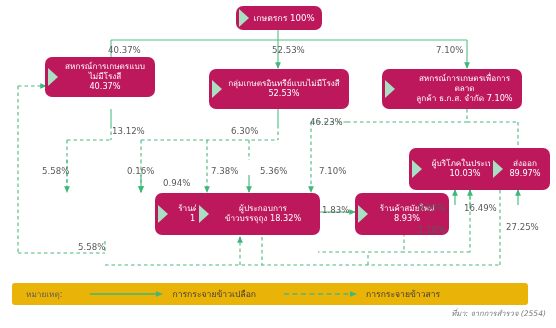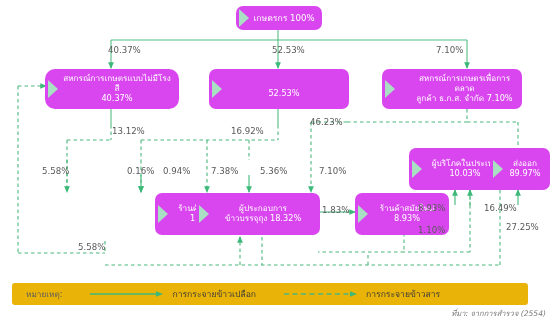--- a/index.html
+++ b/index.html
@@ -7,21 +7,21 @@
     width:556px;height:328px;position:relative;overflow:hidden;
     font-family:"DejaVu Sans","Liberation Sans",sans-serif;
     color:#444;
   }
   #stage{position:absolute;left:0;top:0;width:556px;height:328px;}
   
   #wires{position:absolute;left:0;top:0;width:556px;height:328px;}
 
   .node{
     position:absolute;
-    background:#d946ef;
+    background:#be185d;
     border-radius:7px;
     color:#ffffff;
     display:flex;align-items:center;justify-content:center;
     text-align:center;
     box-sizing:border-box;
     padding:3px 6px 3px 16px;
     line-height:1.18;
     z-index:5;
   }
   .node .txt{display:block;width:100%;}
@@ -133,30 +133,30 @@
       <path d="M500,265 L500,190"></path>
       <path d="M500,190 L500,175" marker-end="url(#ah)"></path>
       <path d="M368,265 L368,252"></path>
     </g>
   </svg>
 
   <div class="node md" style="left:236px;top:6px;width:86px;height:24px;">
     <span class="txt">เกษตรกร 100%</span>
   </div>
 
-  <div class="node sm" style="left:45px;top:69px;width:134px;height:40px;border-radius:10px;">
+  <div class="node sm" style="left:45px;top:57px;width:110px;height:40px;">
     <span class="txt">
       <span>สหกรณ์การเกษตรแบบไม่มีโรงสี</span><br>
       <span>40.37%</span>
     </span>
   </div>
 
   <div class="node sm" style="left:209px;top:69px;width:140px;height:40px;">
     <span class="txt">
-      <br>
+      <span>กลุ่มเกษตรอินทรีย์แบบไม่มีโรงสี</span><br>
       <span>52.53%</span>
     </span>
   </div>
 
   <div class="node sm" style="left:382px;top:69px;width:140px;height:40px;padding-left:31px;">
     <span class="txt">
       <span>สหกรณ์การเกษตรเพื่อการตลาด</span><br>
       <span>ลูกค้า ธ.ก.ส. จำกัด 7.10%</span>
     </span>
   </div>
@@ -195,35 +195,35 @@
       <span>ส่งออก</span><br>
       <span>89.97%</span>
     </span>
   </div>
 
   <div class="lbl" style="left:108px;top:45px;">40.37%</div>
   <div class="lbl" style="left:272px;top:45px;">52.53%</div>
   <div class="lbl" style="left:436px;top:45px;">7.10%</div>
 
   <div class="lbl" style="left:112px;top:126px;">13.12%</div>
-  <div class="lbl" style="left:231px;top:126px;">16.92%</div>
+  <div class="lbl" style="left:231px;top:126px;">6.30%</div>
   <div class="lbl" style="left:310px;top:117px;">46.23%</div>
 
   <div class="lbl" style="left:42px;top:166px;">5.58%</div>
   <div class="lbl" style="left:127px;top:166px;">0.16%</div>
-  <div class="lbl" style="left:163px;top:166px;text-align:right;">0.94%</div>
+  <div class="lbl" style="left:163px;top:178px;text-align:right;">0.94%</div>
   <div class="lbl" style="left:211px;top:166px;">7.38%</div>
   <div class="lbl" style="left:260px;top:166px;">5.36%</div>
   <div class="lbl" style="left:319px;top:166px;">7.10%</div>
 
   <div class="lbl" style="left:78px;top:242px;">5.58%</div>
   <div class="lbl" style="left:322px;top:205px;">1.83%</div>
   <div class="lbl" style="left:418px;top:203px;">8.93%</div>
   <div class="lbl" style="left:418px;top:225px;">1.10%</div>
-  <div class="lbl" style="left:464px;top:203px;margin-left:20px;">16.49%</div>
+  <div class="lbl" style="left:464px;top:203px;">16.49%</div>
   <div class="lbl" style="left:506px;top:222px;">27.25%</div>
 
   <div id="legend">
     <span class="note">หมายเหตุ:</span>
 
     <span class="lg-item">
       <svg class="lg-line" viewBox="0 0 78 8">
         <path d="M2,4 L68,4" stroke="#3cb878" stroke-width="1.3" fill="none"></path>
         <path d="M68,1.2 L75,4 L68,6.8 z" fill="#3cb878"></path>
       </svg>

